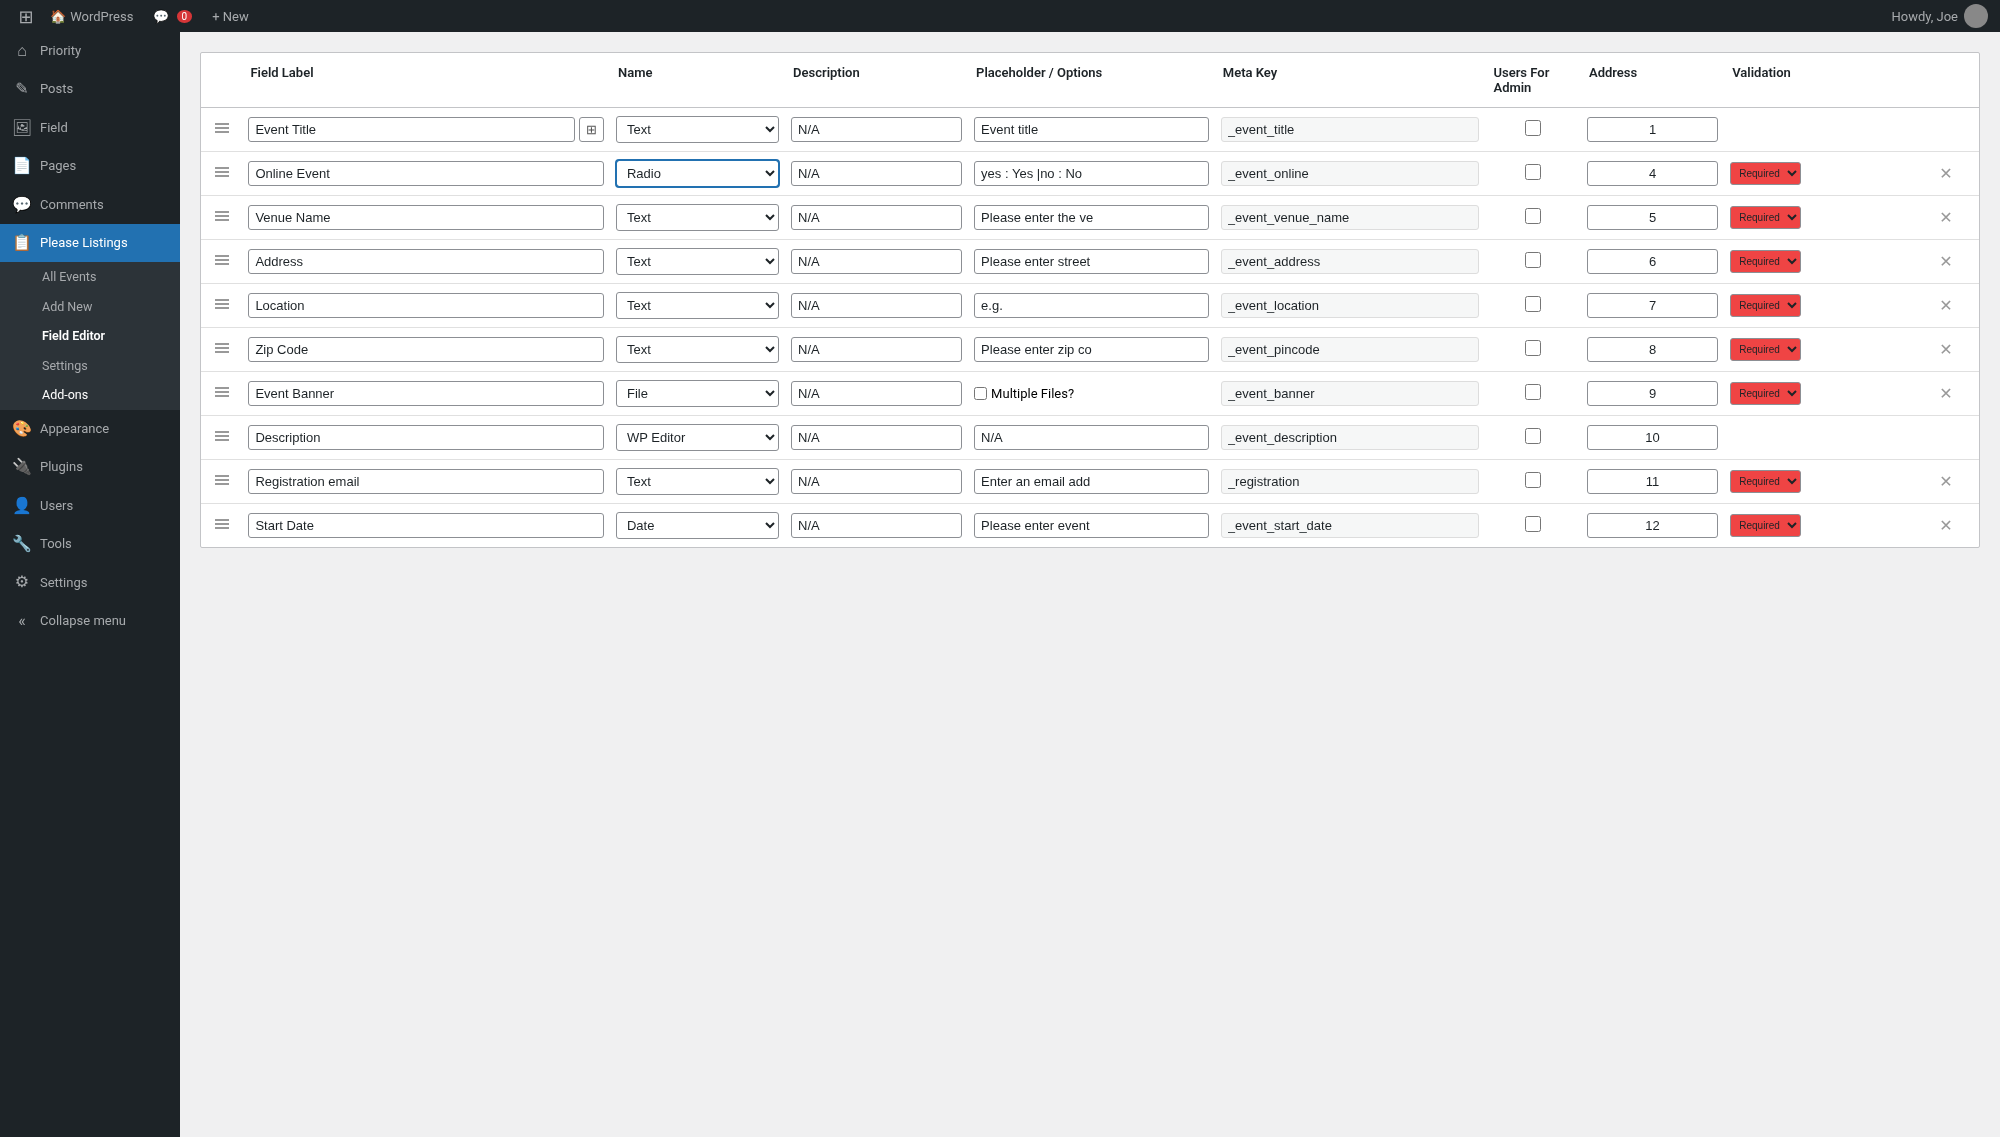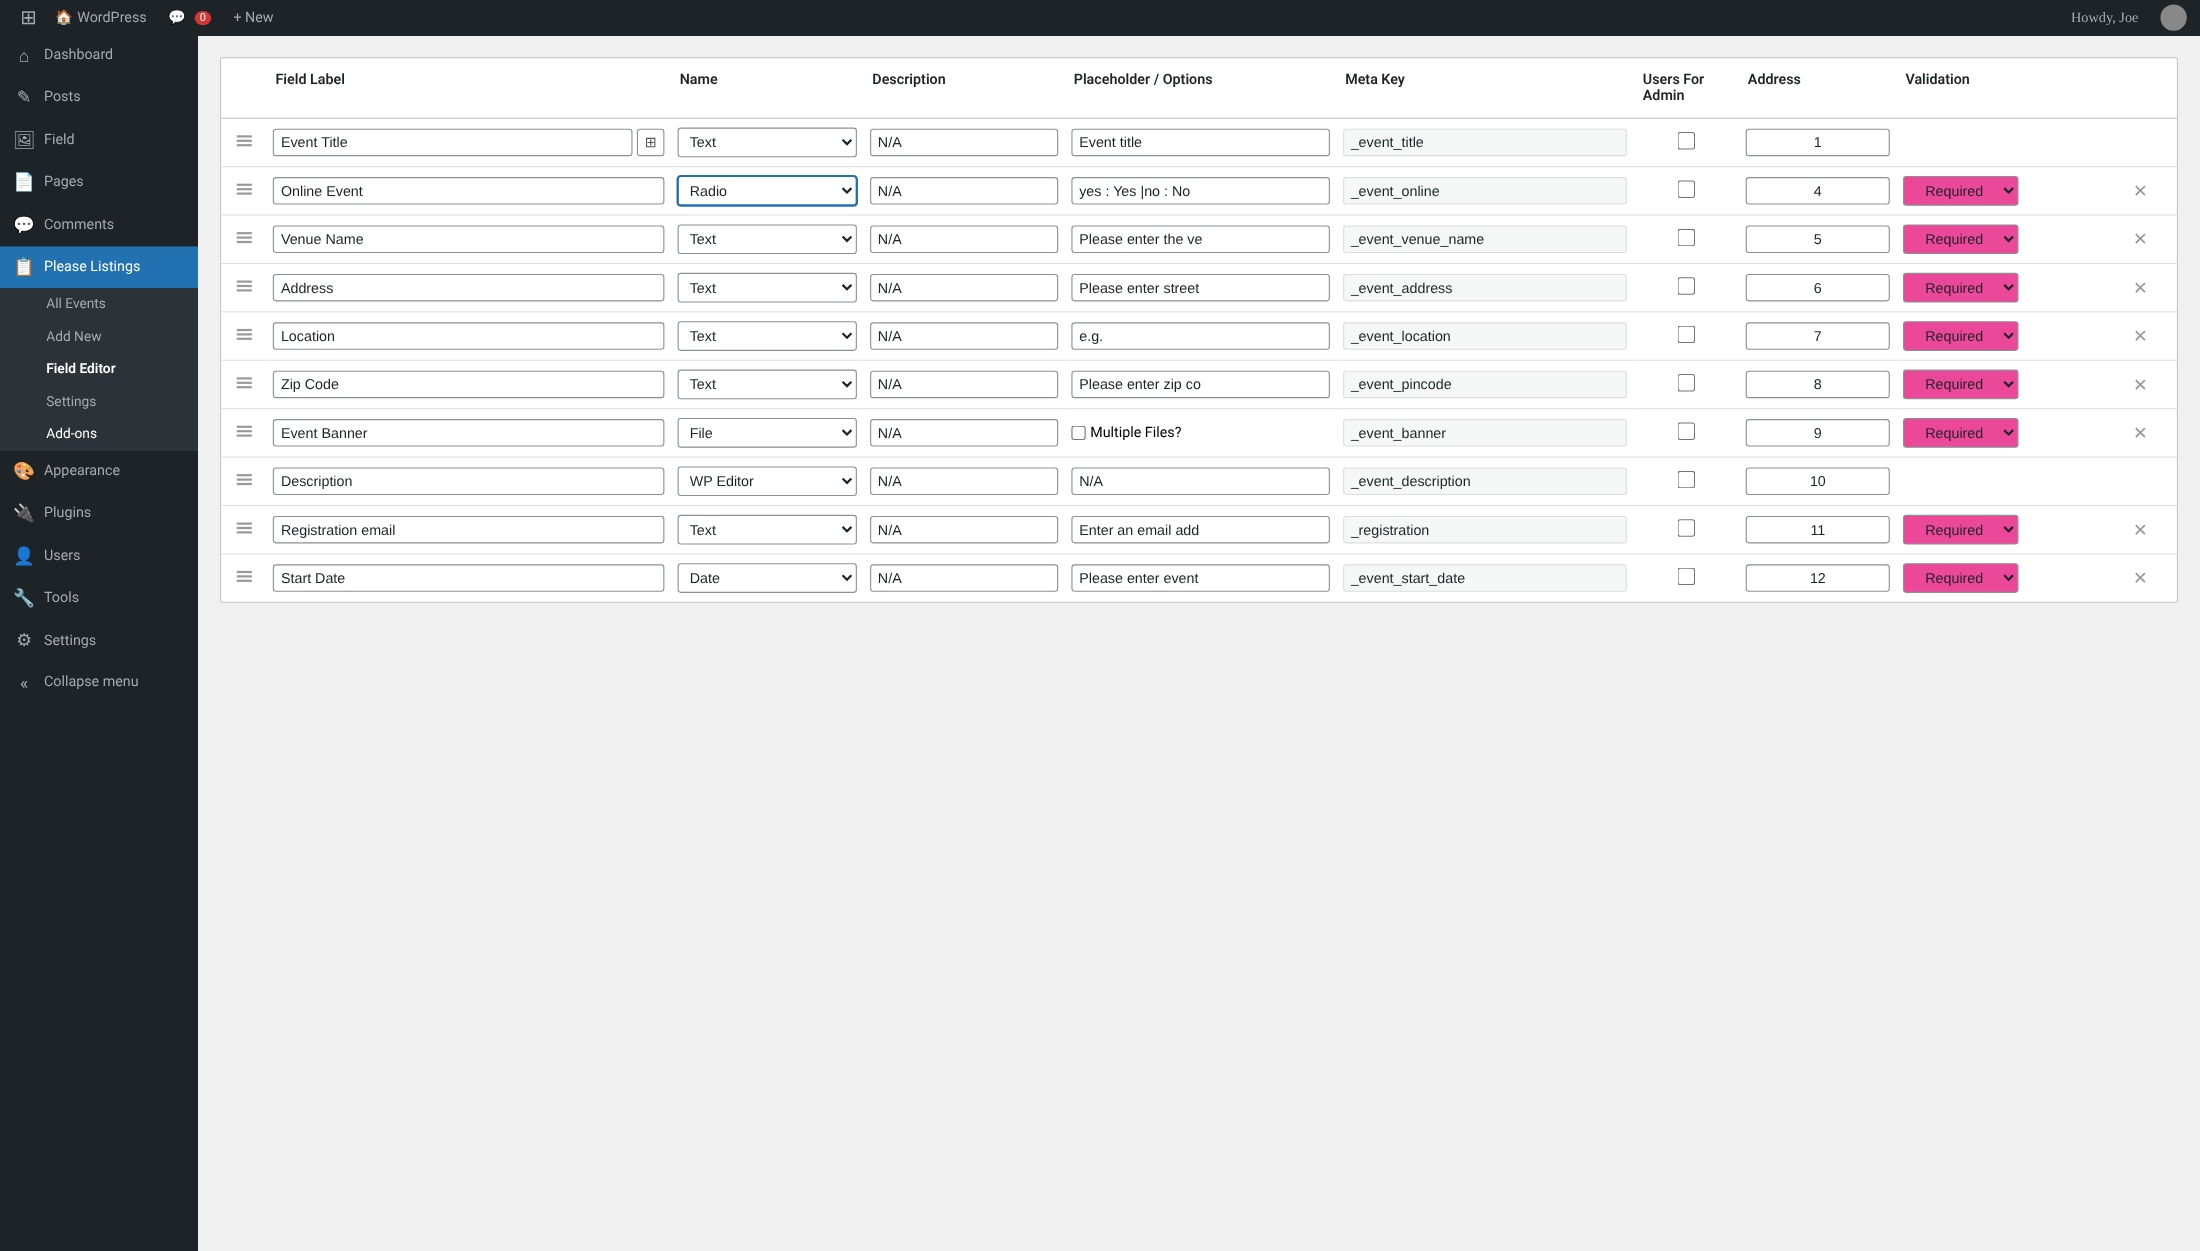--- a/index.html
+++ b/index.html
@@ -7,21 +7,21 @@
 
     
     #wpadminbar {
       position: fixed; top: 0; left: 0; right: 0; height: 32px;
       background: #1d2327; color: #a7aaad; display: flex; align-items: center;
       padding: 0 12px; z-index: 9999; gap: 0;
     }
     .adminbar-logo { width: 28px; height: 32px; display: flex; align-items: center; justify-content: center; color: #a7aaad; font-size: 18px; }
     .adminbar-item { display: flex; align-items: center; gap: 4px; padding: 0 10px; height: 32px; color: #a7aaad; font-size: 13px; cursor: pointer; }
     .adminbar-item .count { background: #d63638; color: #fff; border-radius: 50%; font-size: 10px; padding: 1px 5px; margin-left: 3px; }
-    .adminbar-right { margin-left: auto; display: flex; align-items: center; gap: 20px; color: #a7aaad; font-size: 13px; font-family: Liberation Serif, serif; }
+    .adminbar-right { margin-left: auto; display: flex; align-items: center; gap: 6px; color: #a7aaad; font-size: 13px; }
     .adminbar-right .avatar { width: 24px; height: 24px; border-radius: 50%; background: #888; display: inline-block; }
 
     
     #sidebar {
       position: fixed; top: 32px; left: 0; bottom: 0; width: 180px;
       background: #1d2327; overflow-y: auto; z-index: 100;
     }
     .sidebar-item {
       display: flex; align-items: center; gap: 8px; padding: 8px 12px;
       color: #a7aaad; cursor: pointer; font-size: 13px; line-height: 1.4;
@@ -125,22 +125,22 @@
       width: 16px; height: 16px; cursor: pointer;
     }
 
     .priority-input {
       width: 100%; padding: 4px 6px; border: 1px solid #8c8f94;
       border-radius: 3px; font-size: 13px; color: #1d2327; background: #fff;
       text-align: center;
     }
 
     .validation-select {
-      padding: 4px 15px; border: 1px solid #8c8f94; border-radius: 3px;
-      font-size: 13px; color: #1d2327; background: #ec4899;
+      padding: 4px 4px; border: 1px solid #8c8f94; border-radius: 3px;
+      font-size: 10px; color: #1d2327; background: #ef4444;
     }
 
     .delete-btn {
       background: none; border: none; cursor: pointer; color: #999;
       font-size: 16px; padding: 2px;
     }
 
     .file-checkbox-wrap {
       display: flex; align-items: center; gap: 4px;
     }
@@ -177,21 +177,21 @@
   </div>
   <div class="adminbar-right">
     <span>Howdy, Joe</span>
     <span class="avatar"></span>
   </div>
 </div>
 
 <div id="sidebar">
   <div class="sidebar-item">
     <span class="icon">⌂</span>
-    <span>Dashboard</span>
+    <span>Priority</span>
   </div>
   <div class="sidebar-item">
     <span class="icon">✎</span>
     <span>Posts</span>
   </div>
   <div class="sidebar-item">
     <span class="icon">🖼</span>
     <span>Field</span>
   </div>
   <div class="sidebar-item">

